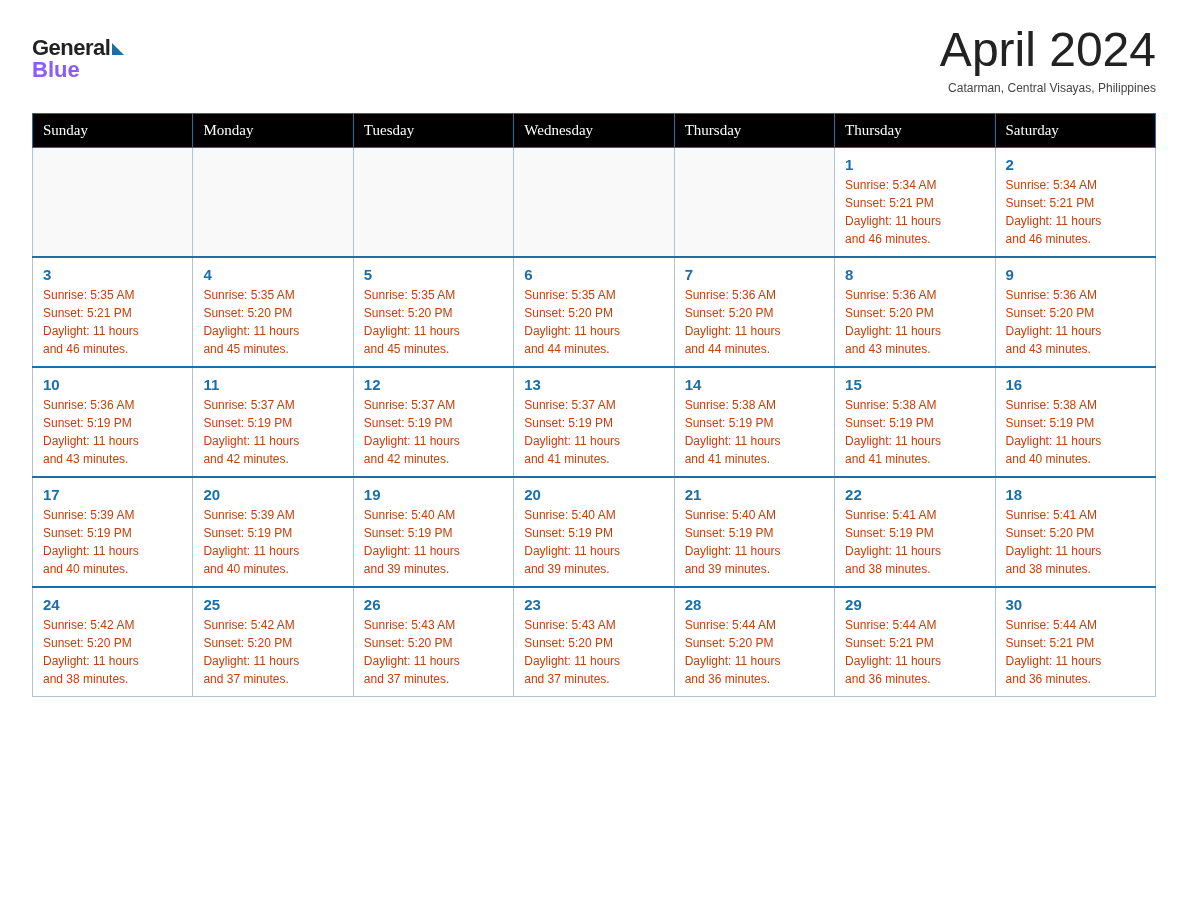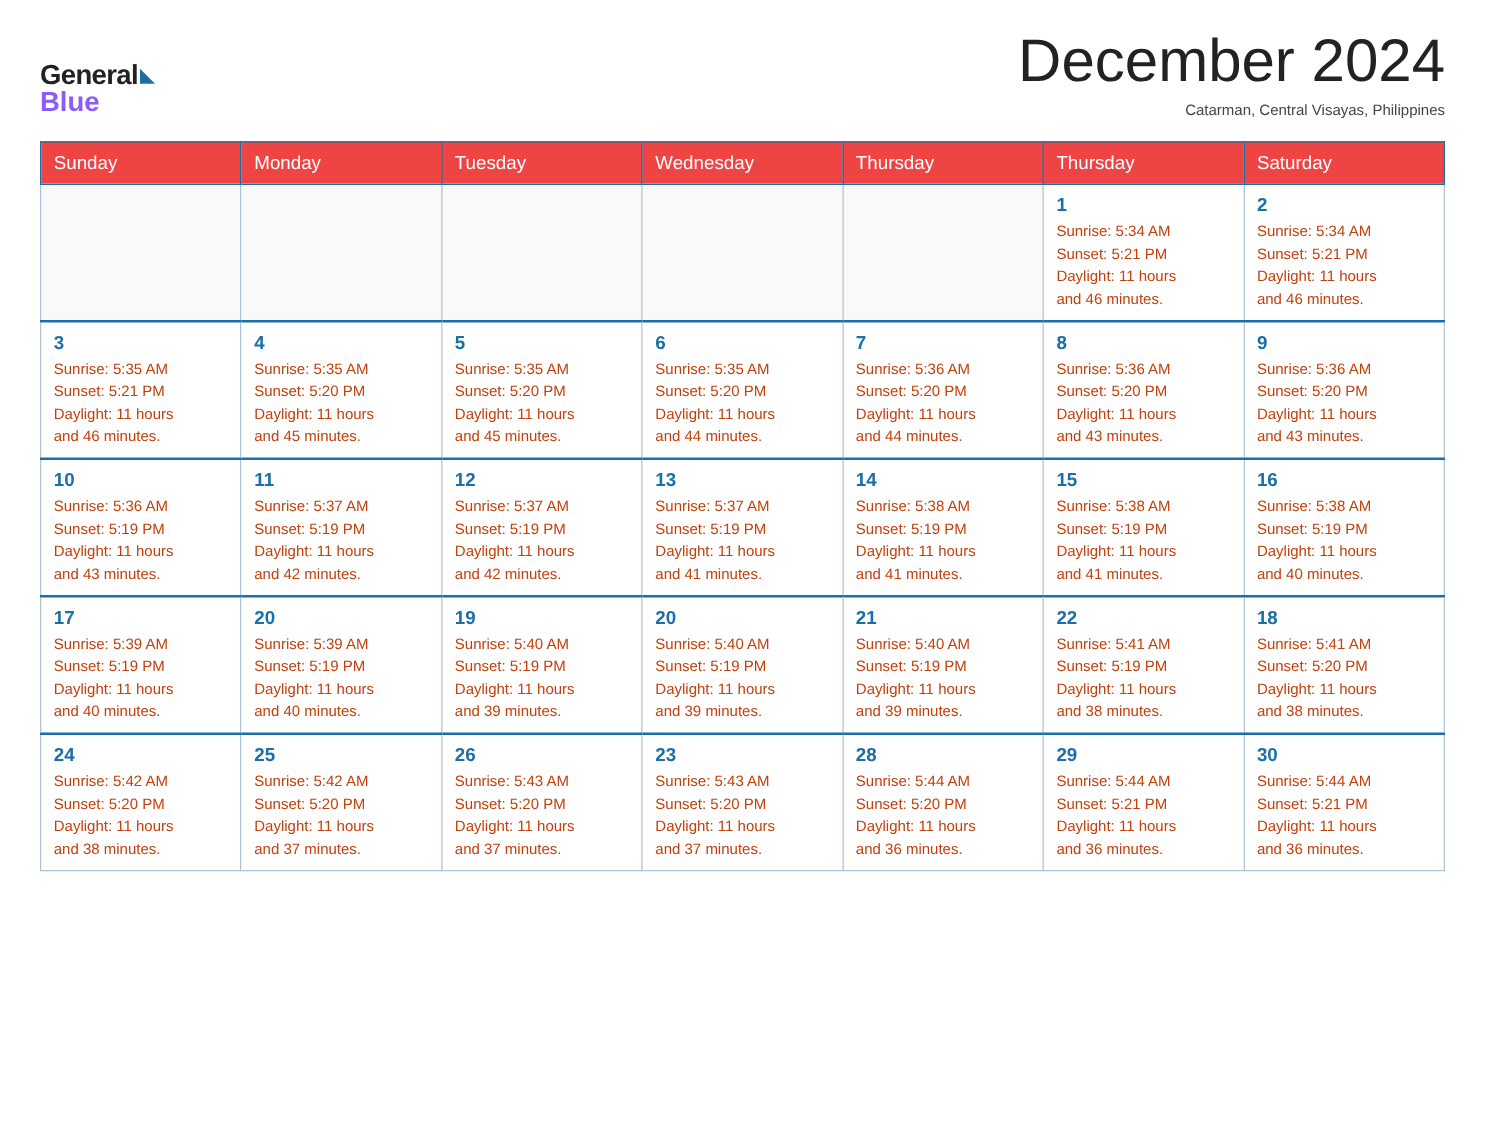--- a/index.html
+++ b/index.html
@@ -6,21 +6,21 @@
     body {
       font-family: Arial, Helvetica, sans-serif;
       background: #fff;
       padding: 24px 32px;
       width: 1188px;
       min-height: 918px;
     }
     .header {
       display: flex;
       justify-content: space-between;
-      align-items: flex-end;
+      align-items: center;
       margin-bottom: 18px;
     }
     .logo {
       display: flex;
       align-items: center;
       gap: 0;
     }
     .logo-text-general {
       font-size: 22px;
       font-weight: bold;
@@ -56,27 +56,28 @@
       font-size: 12px;
       color: #444;
       margin-top: 4px;
     }
     .calendar {
       width: 100%;
       border-collapse: collapse;
       border: 1.5px solid #1a6fa8;
     }
     .calendar th {
-      background-color: #ef4444;
+      background-color: #000000;
       color: #fff;
       font-size: 15px;
       font-weight: normal;
       padding: 8px 10px;
       text-align: left;
       border: 1px solid #1a6fa8;
+      font-family: Liberation Serif, serif;
     }
     .calendar td {
       vertical-align: top;
       padding: 8px 10px;
       border: 1px solid #b0c4d8;
       font-size: 12.5px;
       color: #222;
       width: calc(100% / 7);
       min-height: 100px;
     }
@@ -106,21 +107,21 @@
   <div class="logo">
     <div>
       <div style="display:flex;align-items:center;">
         <span class="logo-text-general">General</span>
         <span class="logo-triangle"></span>
       </div>
       <div class="logo-row2">Blue</div>
     </div>
   </div>
   <div class="title-block">
-    <div class="month-year">December 2024</div>
+    <div class="month-year">April 2024</div>
     <div class="location">Catarman, Central Visayas, Philippines</div>
   </div>
 </div>
 
 <table class="calendar">
   <thead>
     <tr>
     <th>Sunday</th>
         <th>Monday</th>
         <th>Tuesday</th>

